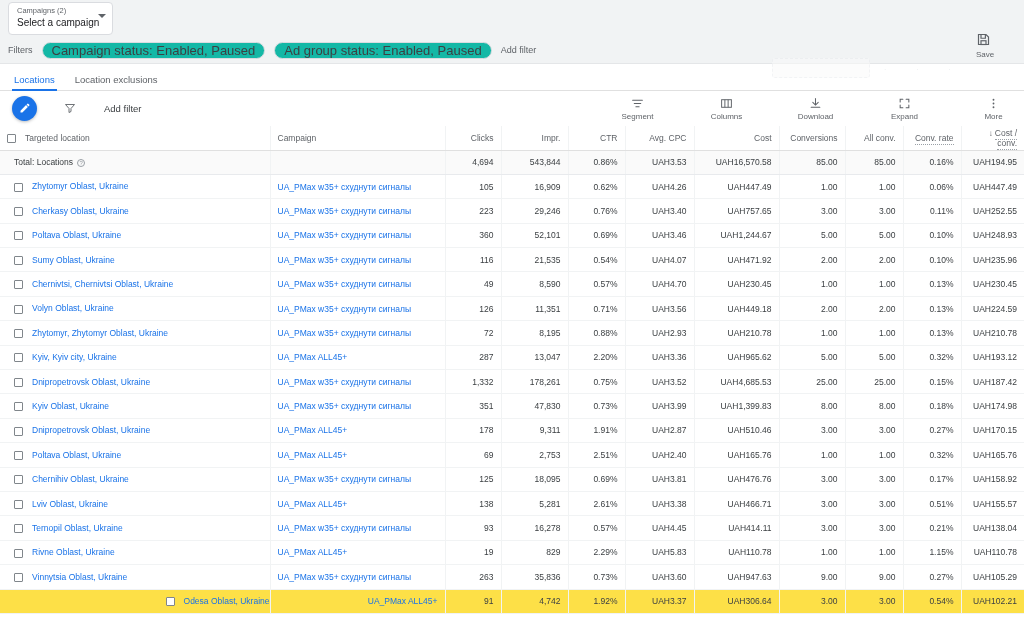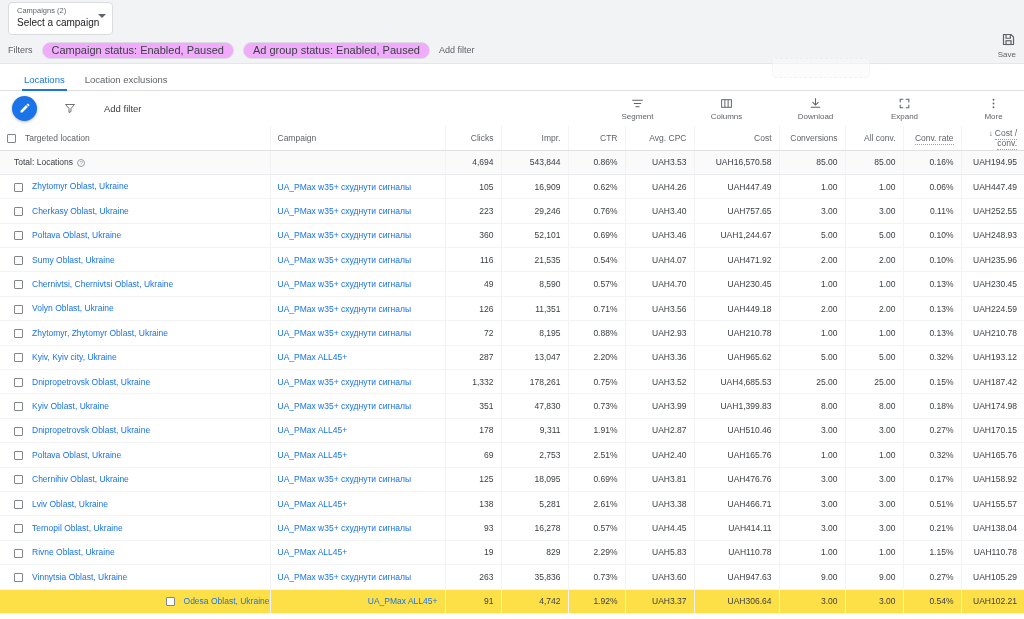--- a/index.html
+++ b/index.html
@@ -73,34 +73,34 @@
     align-items: center;
     padding: 0 8px;
     gap: 9px;
     border-bottom: 1px solid #e4e6e8;
   }
   .filters-label { font-size: 9px; color: #5f6368; }
   .chip {
     height: 17px;
     border: 1px solid #dadce0;
     border-radius: 9px;
-    background: #f0abfc;
-    font-size: 11px;
+    background: #14b8a6;
+    font-size: 13px;
     color: #3c4043;
     display: flex; align-items: center;
     padding: 0 9px;
     white-space: nowrap;
   }
   .addfilter-top { font-size: 9px; color: #5f6368; white-space: nowrap; }
 
   .save-wrap {
     position: absolute;
     right: 8px; top: 32px;
     width: 40px;
-    text-align: right;
+    text-align: left;
     z-index: 5;
   }
   .save-wrap .ic { height: 17px; }
   .save-wrap .lbl { font-size: 8px; color: #5f6368; margin-top: 1px; }
 
   .ghost-box {
     position: absolute;
     left: 772px; top: 58px;
     width: 98px; height: 20px;
     border: 1px dashed #e8eaed;
@@ -109,21 +109,21 @@
     opacity: .55;
   }
   .ghost-dots { position:absolute; top:66px; left: 884px; font-size:7px; color:#eceff1; letter-spacing:14px;}
 
   
   .tabs {
     height: 27px;
     background: #fff;
     display: flex;
     align-items: flex-end;
-    padding: 0 24px;
+    padding: 0 14px;
     gap: 20px;
     border-bottom: 1px solid #e0e0e0;
   }
   .tab {
     font-size: 9.5px;
     color: #5f6368;
     padding-bottom: 5px;
     position: relative;
     white-space: nowrap;
   }

